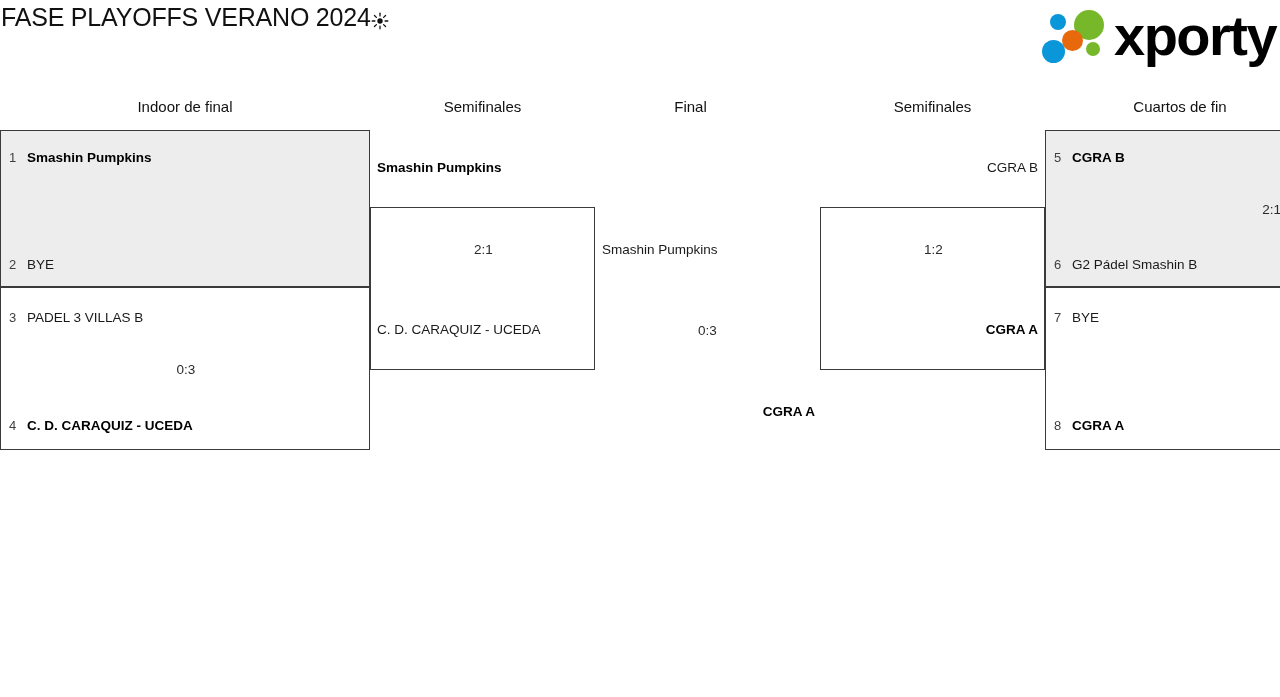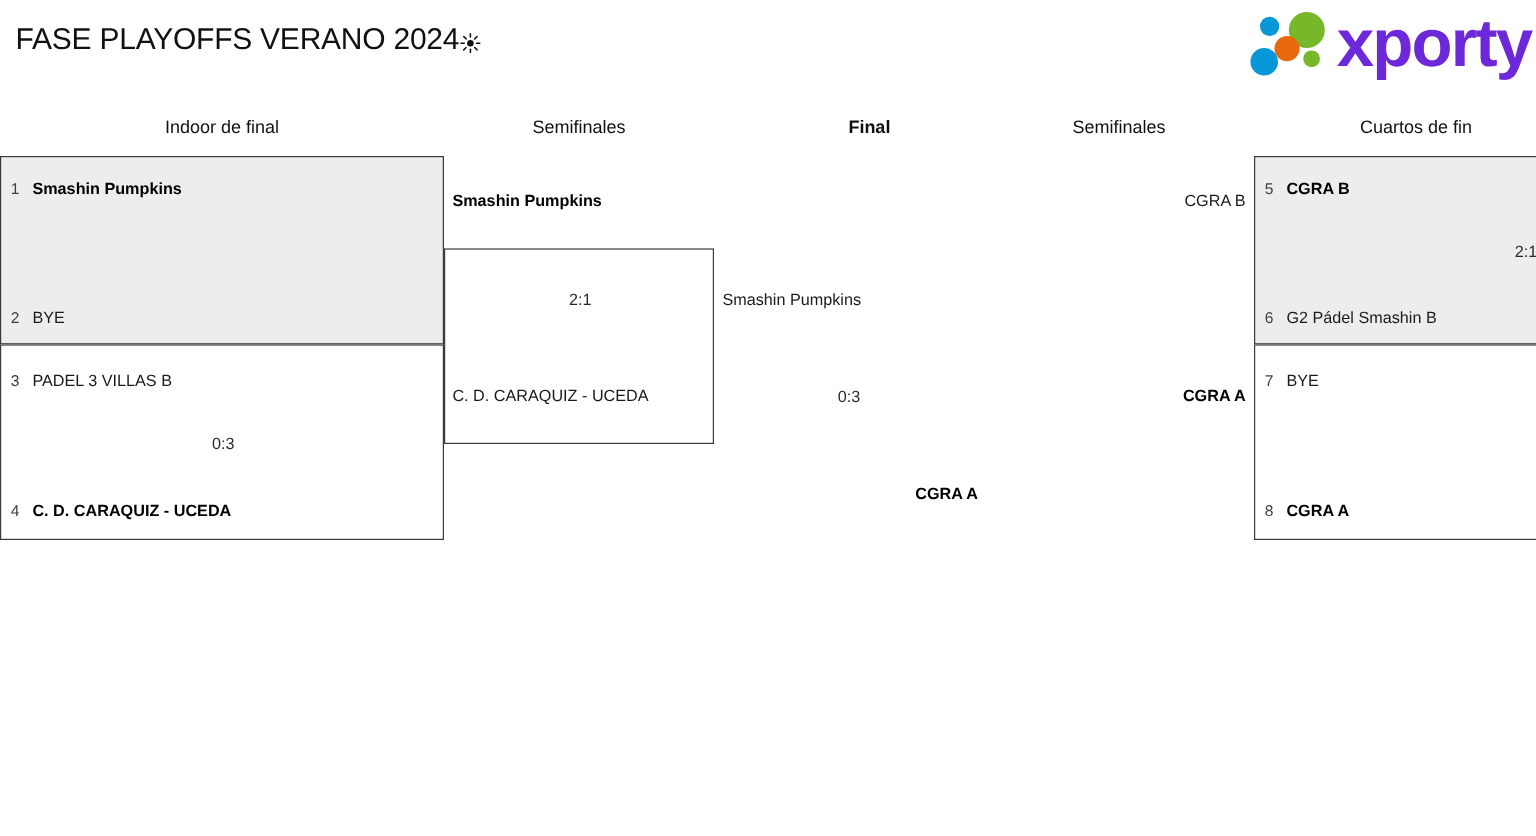--- a/index.html
+++ b/index.html
@@ -6,34 +6,34 @@
   html, body {
     width:1280px; height:697px;
     background:#ffffff;
     font-family:"Liberation Sans", sans-serif;
     color:#1a1a1a;
     overflow:hidden;
   }
   #root { position:relative; width:1280px; height:697px; }
 
   
-  .title-block { position:absolute; left:13px; top:0; width:760px;margin-top:16px; }
+  .title-block { position:absolute; left:1px; top:0; width:760px; }
   .title-line {
     font-size:25px; font-weight:400; line-height:34px;
     letter-spacing:-0.2px; color:#111111; white-space:nowrap;
   }
   .sun-icon { display:inline-block; vertical-align:-1px; }
 
   .logo { position:absolute; right:8px; top:6px; width:232px; height:64px; }
   .logo-dots { position:absolute; left:0; top:4px; width:72px; height:58px; }
   .dot { position:absolute; border-radius:50%; }
   .logo-word {
     position:absolute; left:74px; top:-2px;
     font-size:56px; font-weight:700; letter-spacing:-1.5px;
-    color:#6d28d9; line-height:64px;
+    color:#000000; line-height:64px;
   }
 
   
   .round-head {
     position:absolute; top:96px; font-size:15px; font-weight:400;
     color:#111111; text-align:center; line-height:22px; white-space:nowrap;
   }
 
   
   .mbox { position:absolute; border:1px solid #3a3a3a; }
@@ -96,21 +96,21 @@
       <div class="dot" style="left:34px;  top:0px;  width:30px; height:30px; background:#76b82a;"></div>
       <div class="dot" style="left:22px;  top:20px; width:21px; height:21px; background:#e8690b;"></div>
       <div class="dot" style="left:46px;  top:32px; width:14px; height:14px; background:#76b82a;"></div>
       <div class="dot" style="left:2px;   top:30px; width:23px; height:23px; background:#0a97d9;"></div>
     </div>
     <div class="logo-word">xporty</div>
   </div>
 
   <div class="round-head" style="left:0px;    width:370px;">Indoor de final</div>
   <div class="round-head" style="left:370px;  width:225px;">Semifinales</div>
-  <div class="round-head" style="left:612px;  width:225px;font-weight:bold;">Final</div>
+  <div class="round-head" style="left:578px;  width:225px;">Final</div>
   <div class="round-head" style="left:820px;  width:225px;">Semifinales</div>
   <div class="round-head" style="left:1045px; width:270px; text-align:center;">Cuartos de fin</div>
 
   <div class="mbox shaded" style="left:0px; top:130px; width:370px; height:157px;">
     <div class="seed-row" style="top:15px;">
       <span class="seed-num">1</span>
       <span class="seed-name win">Smashin Pumpkins</span>
     </div>
     <div class="seed-row" style="top:122px;">
       <span class="seed-num">2</span>
@@ -134,20 +134,23 @@
   <div class="mbox plain" style="left:370px; top:207px; width:225px; height:163px;">
     <div class="score" style="left:0; width:225px; top:33px;">2:1</div>
   </div>
   <div class="fname win" style="left:377px; top:159px;">Smashin Pumpkins</div>
   <div class="fname" style="left:377px; top:321px;">C. D. CARAQUIZ - UCEDA</div>
 
   <div class="fname" style="left:602px; top:241px;">Smashin Pumpkins</div>
   <div class="score" style="left:595px; width:225px; top:322px;">0:3</div>
   <div class="fname win r" style="left:595px; width:220px; top:403px;">CGRA A</div>
 
+  <div class="mbox plain" style="left:820px; top:207px; width:225px; height:163px;">
+    <div class="score" style="left:0; width:225px; top:33px;">1:2</div>
+  </div>
   <div class="fname r" style="left:820px; width:218px; top:159px;">CGRA B</div>
   <div class="fname win r" style="left:820px; width:218px; top:321px;">CGRA A</div>
 
   <div class="mbox shaded" style="left:1045px; top:130px; width:260px; height:157px;">
     <div class="seed-row" style="top:15px;">
       <span class="seed-num">5</span>
       <span class="seed-name win">CGRA B</span>
     </div>
     <div class="seed-row" style="top:122px;">
       <span class="seed-num">6</span>

